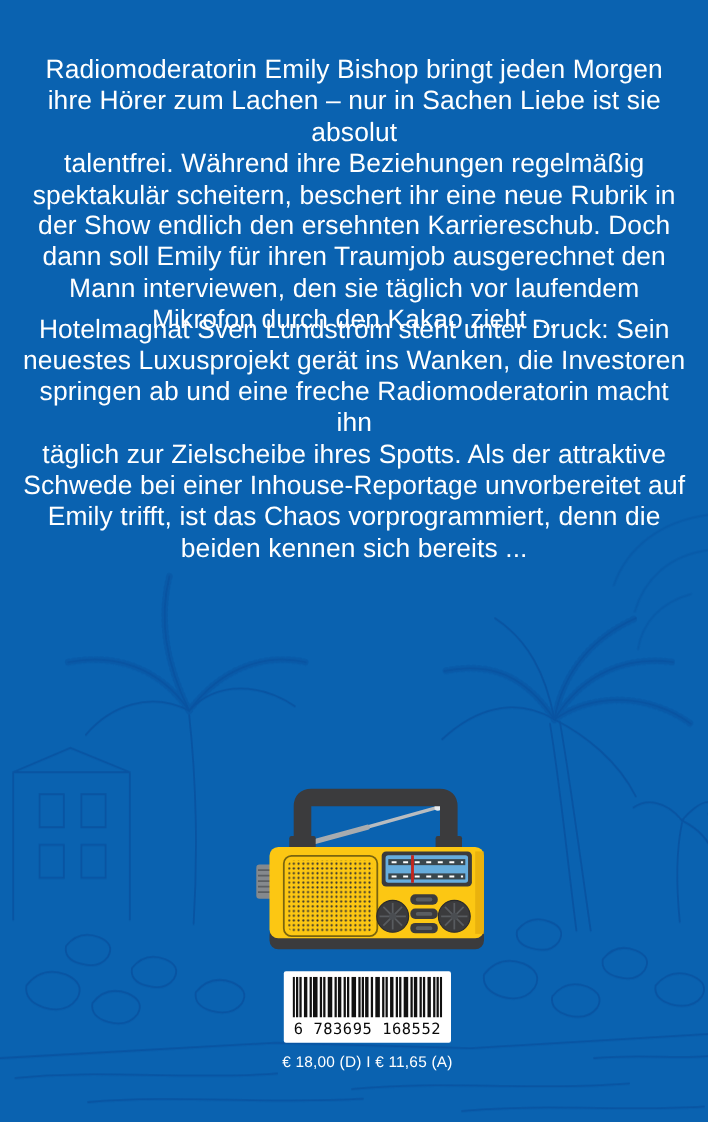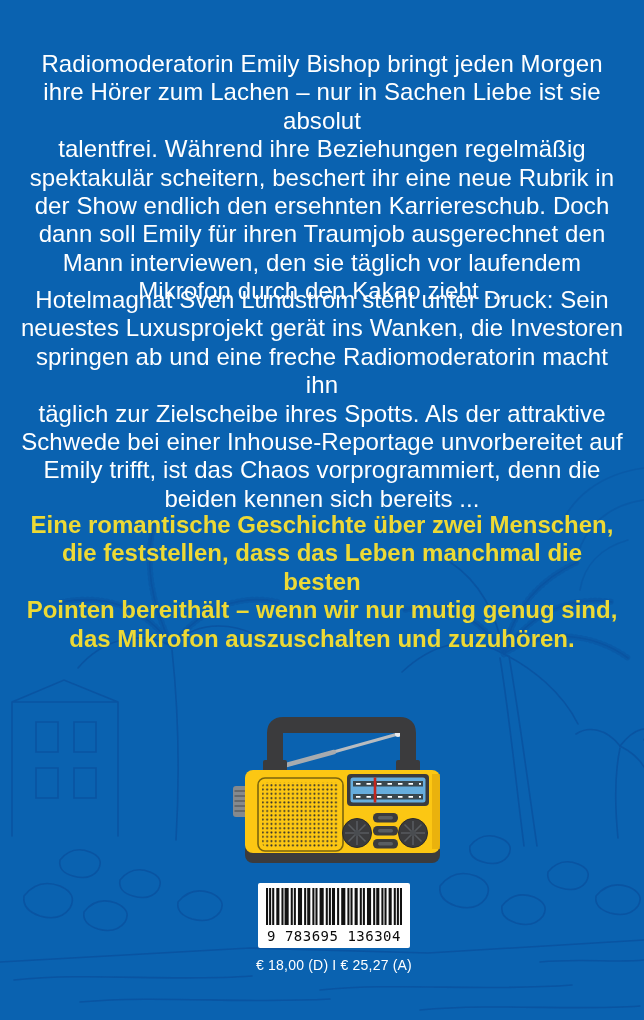--- a/index.html
+++ b/index.html
@@ -117,24 +117,20 @@
 dann soll Emily für ihren Traumjob ausgerechnet den
 Mann interviewen, den sie täglich vor laufendem
 Mikrofon durch den Kakao zieht ...</p>
   <p class="syn" id="p2">Hotelmagnat Sven Lundström steht unter Druck: Sein
 neuestes Luxusprojekt gerät ins Wanken, die Investoren
 springen ab und eine freche Radiomoderatorin macht ihn
 täglich zur Zielscheibe ihres Spotts. Als der attraktive
 Schwede bei einer Inhouse-Reportage unvorbereitet auf
 Emily trifft, ist das Chaos vorprogrammiert, denn die
 beiden kennen sich bereits ...</p>
-  <p class="syn" id="p3">Eine romantische Geschichte über zwei Menschen,
-die feststellen, dass das Leben manchmal die besten
-Pointen bereithält – wenn wir nur mutig genug sind,
-das Mikrofon auszuschalten und zuzuhören.</p>
 
   <svg class="radio" viewBox="0 0 230 160" aria-hidden="true">
     <defs>
       <pattern id="gdots" width="4.3" height="4.3" patternUnits="userSpaceOnUse">
         <circle cx="2.15" cy="2.15" r="1" fill="#2E2E30"></circle>
       </pattern>
     </defs>
 
     <g>
       <line x1="40" y1="62" x2="176" y2="24" stroke="#B8BCC0" stroke-width="3.2" stroke-linecap="round"></line>
@@ -224,18 +220,18 @@
           <rect x="104" width="2" height="36"></rect>
           <rect x="107" width="3" height="36"></rect>
         <rect x="112" width="2" height="36"></rect>
           <rect x="115" width="2" height="36"></rect>
           <rect x="119" width="3" height="36"></rect>
         <rect x="124" width="2" height="36"></rect>
           <rect x="127" width="2" height="36"></rect>
           <rect x="130" width="2" height="36"></rect>
       </g>
     </svg>
-    <div class="isbn">9 783695 136304</div>
+    <div class="isbn">6 783695 168552</div>
   </div>
 
-  <div class="price">€ 18,00 (D) I € 25,27 (A)</div>
+  <div class="price">€ 18,00 (D) I € 11,65 (A)</div>
 
 </div>
 
 </body></html>

